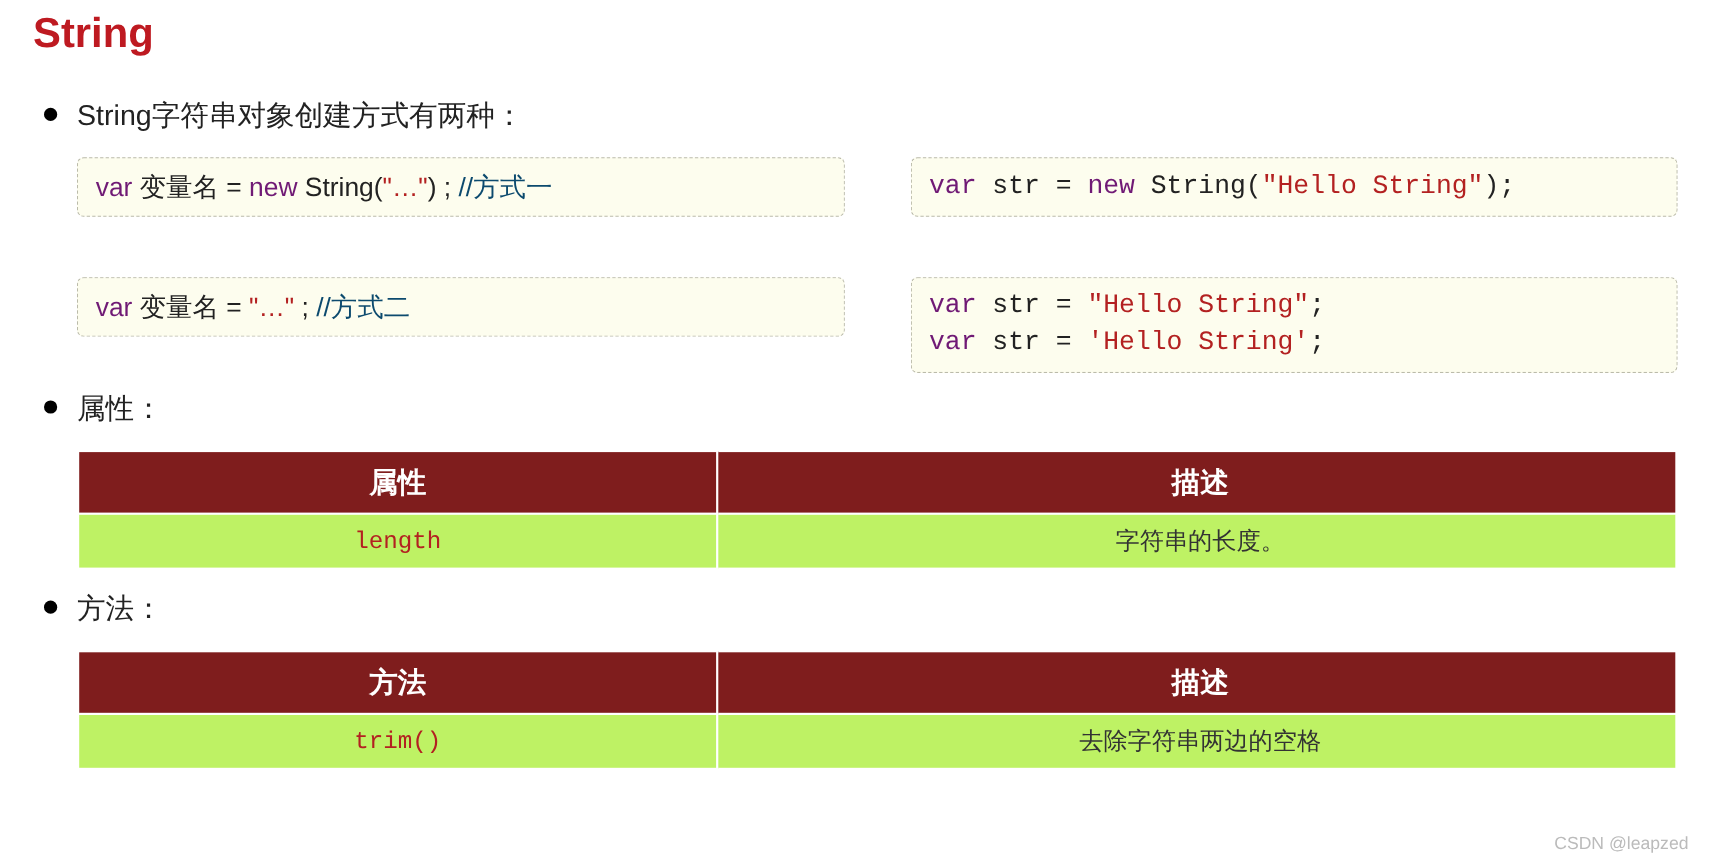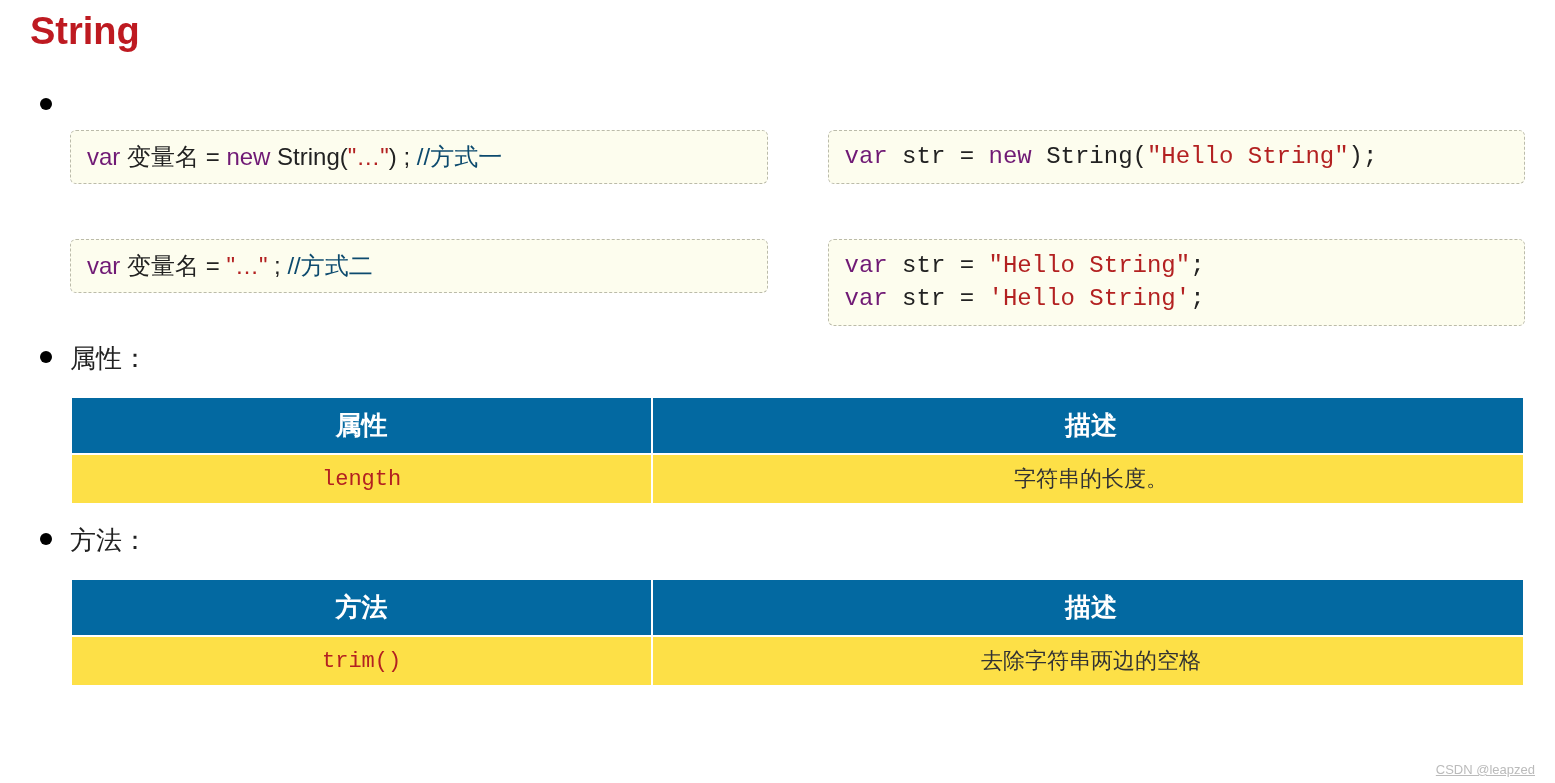--- a/index.html
+++ b/index.html
@@ -59,56 +59,56 @@
   .cmt  { color: #0c4a6e; }
   .cls  { color: #222; }
   .table {
     margin-left: 40px;
     margin-top: 10px;
     margin-bottom: 18px;
     border-collapse: collapse;
     width: calc(100% - 40px);
   }
   .table th {
-    background: #0369a1;
+    background: #7f1d1d;
     color: #fff;
     font-size: 26px;
     font-weight: 700;
     padding: 10px 12px;
     border: 2px solid #fff;
   }
   .table .col1 { width: 40%; text-align: center; }
   .table .col2 { text-align: center; padding-left: 18px; }
   .table td {
-    background: #fde047;
+    background: #bef264;
     color: #333;
     font-size: 22px;
     padding: 9px 12px;
     border: 2px solid #fff;
   }
   .table td.col1 {
     text-align: center;
     color: #b32121;
     font-family: Consolas, "Courier New", monospace;
   }
   .watermark {
     position: fixed;
     bottom: 6px; right: 20px;
-    font-size: 13px;
+    font-size: 16px;
     color: #bbb;
-    text-decoration: underline;
   }
 </style>
 </head>
 <body>
 
 <div class="heading">String</div>
 
 <div class="bullet-row">
   <div class="bullet-dot"></div>
+  <div class="bullet-text">String字符串对象创建方式有两种：</div>
 </div>
 
 <div class="code-cols">
   <div class="col">
     <div class="codebox">
       <span id="code-left1"><span class="kw">var </span><span class="cls">变量名 = </span><span class="kw">new </span><span class="cls">String(</span><span class="str">"…"</span><span class="cls">) ; </span><span class="cmt">//方式一</span></span>
     </div>
     <div class="codebox">
       <span id="code-left2"><span class="kw">var </span><span class="cls">变量名 = </span><span class="str">"…"</span><span class="cls"> ; </span><span class="cmt">//方式二</span></span>
     </div>

